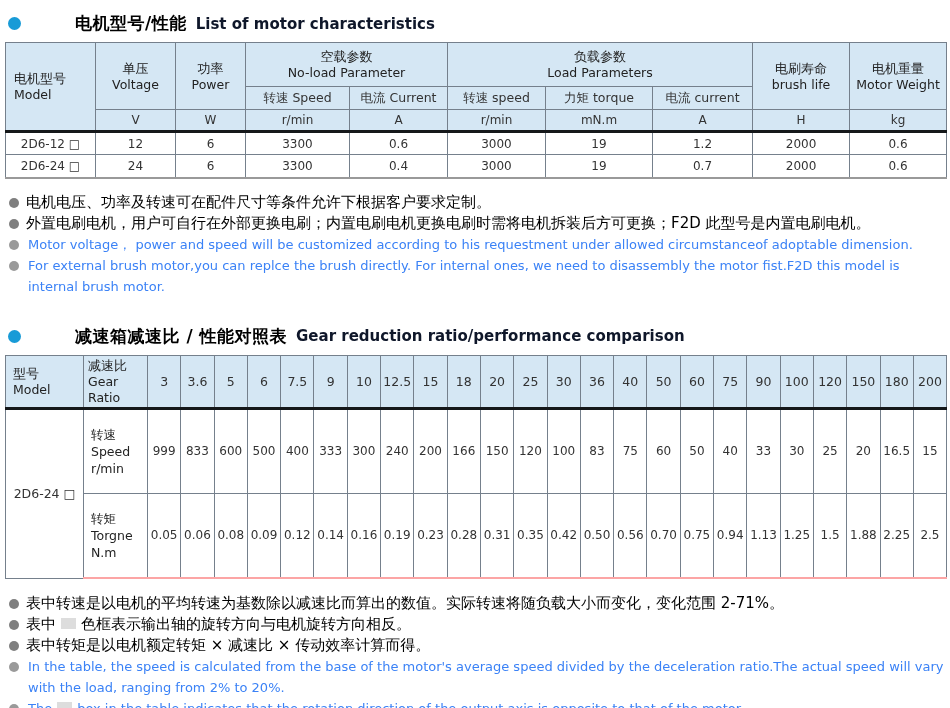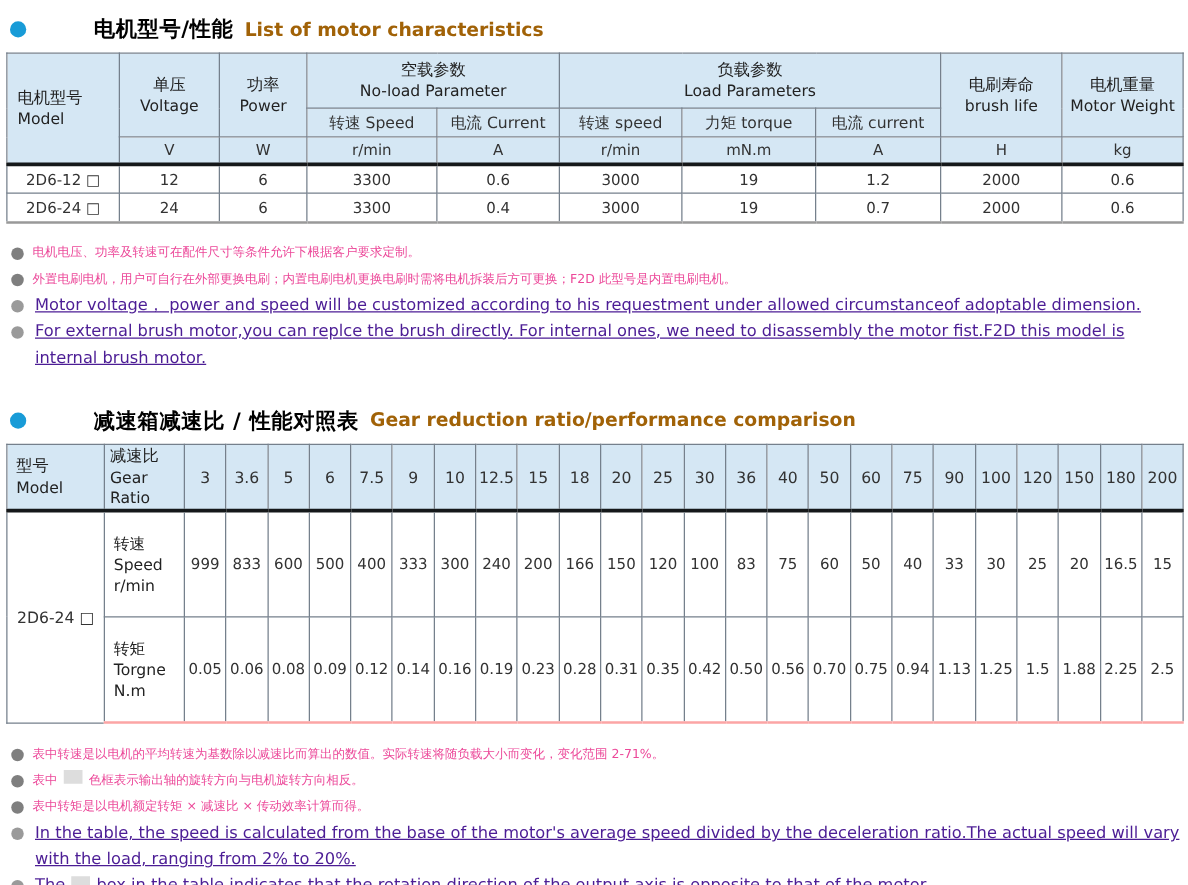--- a/index.html
+++ b/index.html
@@ -8,21 +8,21 @@
     width: 950px; height: 708px;
     font-family: "DejaVu Sans", "Liberation Sans", sans-serif;
     color: #222; overflow: hidden;
   }
   .page { width: 950px; padding: 10px 4px 0 5px; }
 
   
   .sec-title { display: flex; align-items: center; gap: 7px; margin: 2px 0 7px 3px; }
   .bullet { width: 13px; height: 13px; border-radius: 50%; background: #189bd7; flex: 0 0 auto; }
   .t-zh { font-size: 17px; font-weight: bold; color: #000; letter-spacing: .5px; margin-left: 47px; }
-  .t-en { font-size: 15px; font-weight: bold; color: #a16207; margin-left: 2px; }
+  .t-en { font-size: 15px; font-weight: bold; color: #0f172a; margin-left: 2px; }
 
   
   table { border-collapse: collapse; table-layout: fixed; width: 941px; }
   td {
     border: 1px solid #75808c; text-align: center; vertical-align: middle;
     font-size: 12px; color: #333; padding: 1px 2px; overflow: hidden;
   }
   .hdr-bg { background: #d5e7f4; }
   .zh-line { font-size: 13px; color: #222; line-height: 17px; }
   .en-line { font-size: 12.5px; color: #222; line-height: 16px; }
@@ -33,22 +33,22 @@
   #motor-table tr.r-units td { height: 22px; }
   #motor-table tr.r-data td { height: 23px; background: #fff; }
   #motor-table tr.r-data1 td { border-top: 3px solid #15181a; }
   #motor-table tr.r-data2 td { border-bottom: 2px solid #999; }
 
   
   .notes { margin: 13px 0 0 4px; }
   .note { display: flex; align-items: flex-start; line-height: 21px; }
   .nb { width: 10px; height: 10px; border-radius: 50%; background: #7f7f7f; margin: 6px 7px 0 0; flex: 0 0 auto; }
   .note.en .nb { background: #9a9a9a; margin-right: 9px; }
-  .note .txt { font-size: 10px; color: #ec4899; }
-  .note.en .txt { font-size: 13px; color: #4c1d95; text-decoration: underline; }
+  .note .txt { font-size: 15px; color: #000000; }
+  .note.en .txt { font-size: 13px; color: #3b82f6; }
   .gbox { display: inline-block; width: 15px; height: 11px; background: #ddd; margin: 0 5px; vertical-align: baseline; }
 
   .gap-2 { height: 26px; }
 
   
   #gear-table tr.g-hdr td { height: 48px; background: #d5e7f4; }
   #gear-table tr.g-hdr td { border-bottom: 3px solid #15181a; }
   #gear-table td.ratio-n { font-size: 12.5px; }
   #gear-table tr.g-row td { height: 85px; background: #fff; }
   #gear-table td.shade { background: #e0e0e0; }

